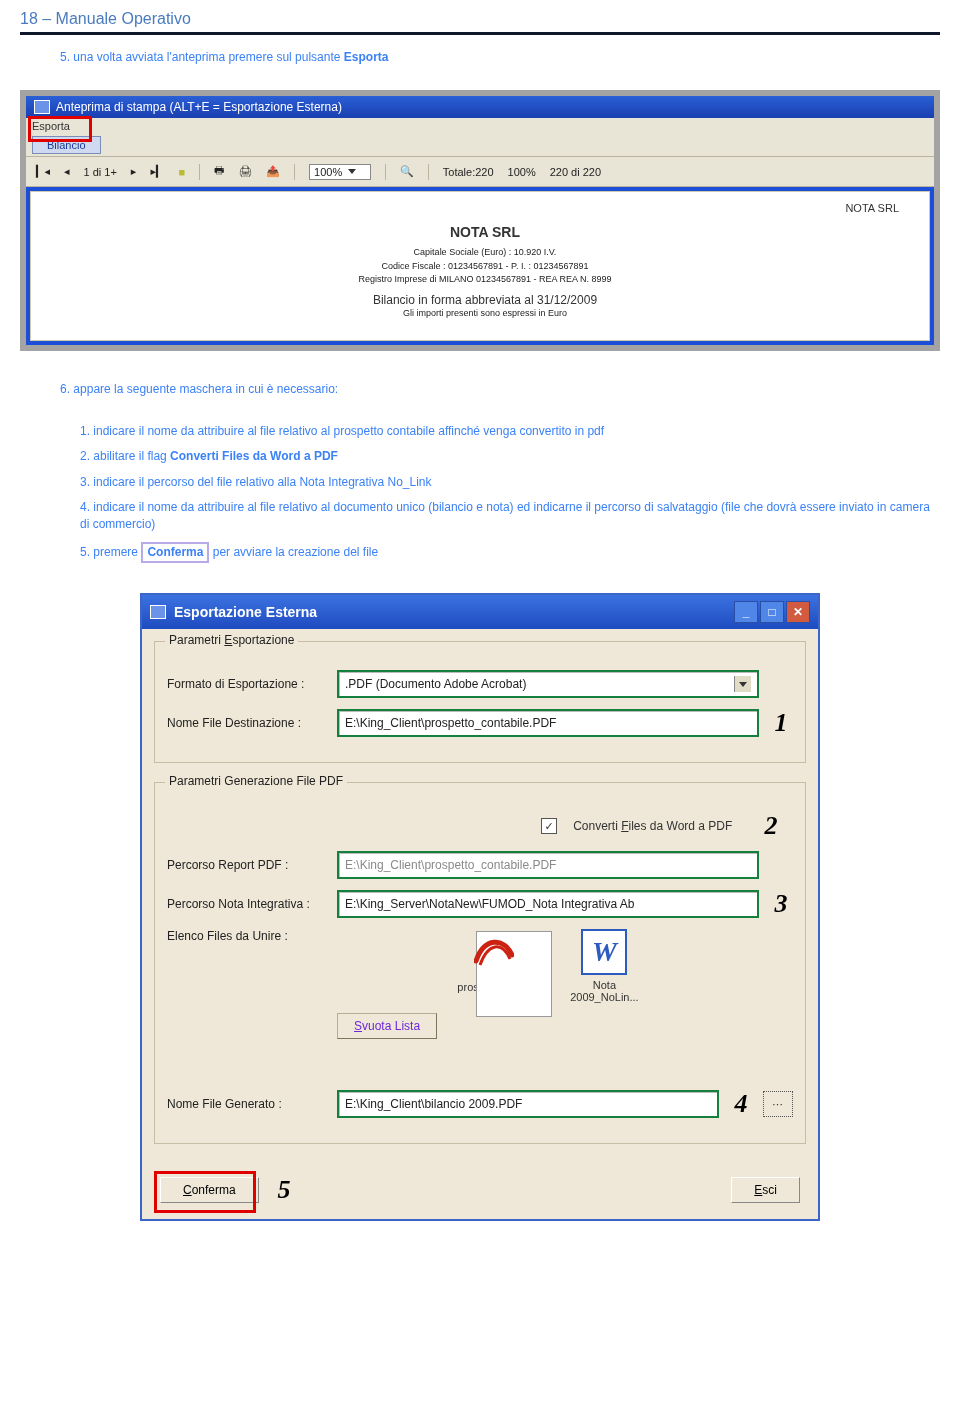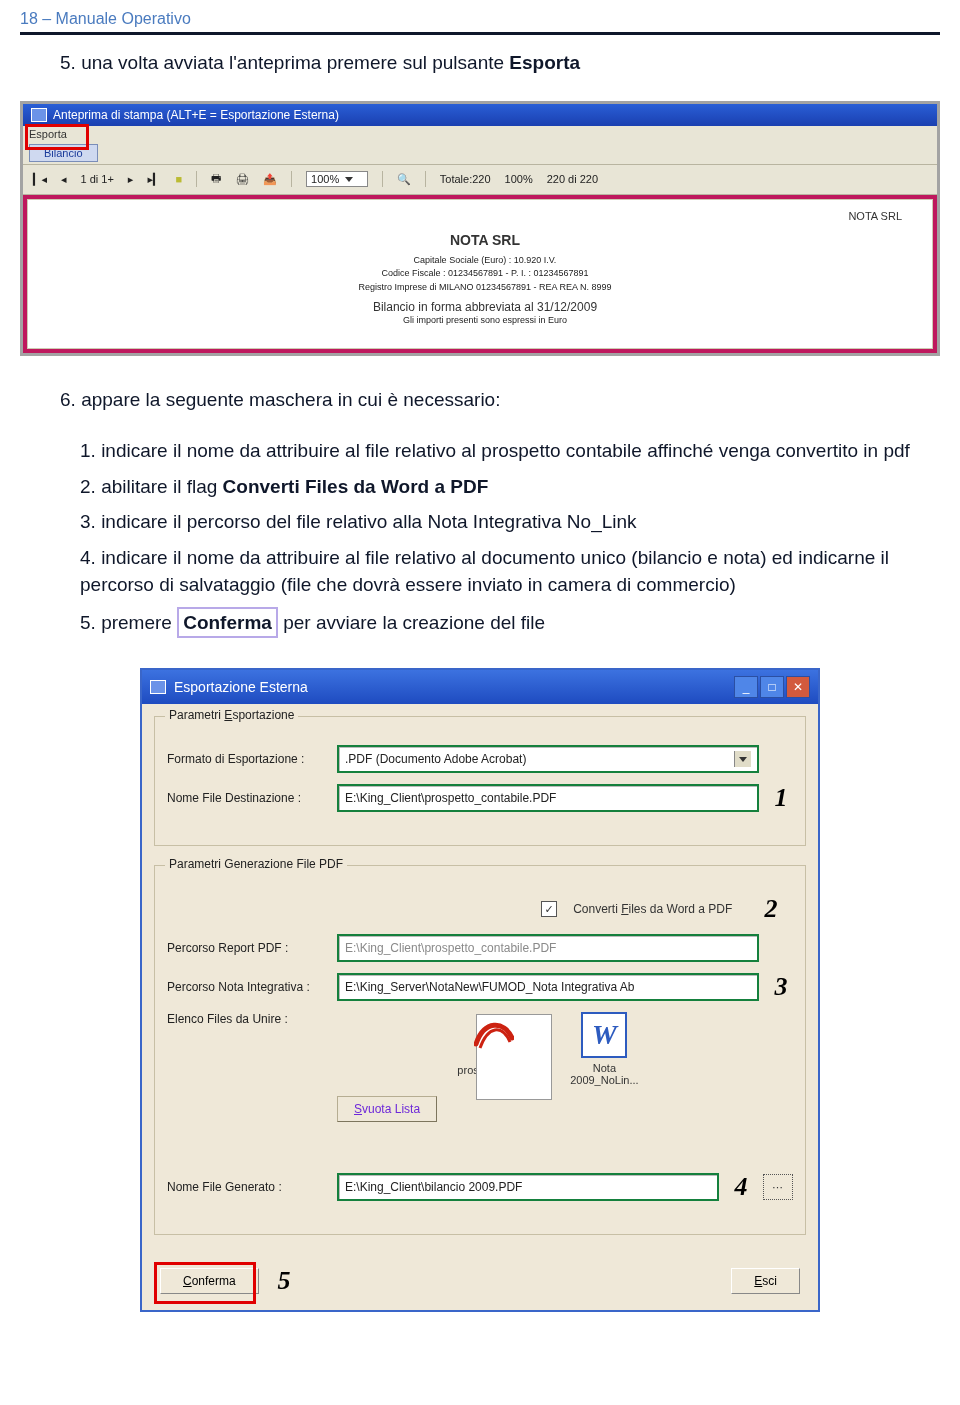--- a/index.html
+++ b/index.html
@@ -11,31 +11,31 @@
     width:960px;
   }
   .page{padding:0 20px 40px 20px;}
   .header-line{
     color:#4a7bbf;
     font-size:16px;
     padding:10px 0 4px 0;
     border-bottom:3px solid #0f172a;
     margin-bottom:14px;
   }
-  .body-text{font-size:19px;line-height:1.45;color:#0f172a;}
+  .body-text{font-size:12px;line-height:1.45;color:#3b82f6;}
   .ol{margin:0 0 24px 40px;padding:0;}
   .ol-item{margin-bottom:6px;}
   .sub-ol{margin:10px 0 30px 60px;padding:0;}
   .sub-ol .ol-item{margin-bottom:8px;}
   .bold{font-weight:bold;}
   .hl-box{display:inline-block;border:2px solid #b8a9e8;padding:0 4px;}
   
   .shot1{
-    border:3px solid #a3a3a3;
-    background:#be185d;
+    border:6px solid #a3a3a3;
+    background:#1d4ed8;
     font-family:Tahoma,Arial,sans-serif;
     font-size:11px;
     margin:0 0 30px 0;
   }
   .titlebar{
     background:linear-gradient(#2a5fd6,#1a3fb0);
     color:#fff;
     padding:4px 8px;
     font-size:12px;
     display:flex;align-items:center;gap:6px;
@@ -77,30 +77,30 @@
   .dlg{
     border:2px solid #3a66c9;
     background:#efe8d8;
     position:relative;
   }
   .dlg-titlebar{
     background:linear-gradient(#3c72e0,#1e4bc0);
     color:#fff;
     padding:6px 8px;
     font-size:14px;
-    font-weight:normal;
+    font-weight:bold;
     display:flex;align-items:center;justify-content:space-between;
   }
   .wbtns{display:flex;gap:2px;}
   .wbtn{width:22px;height:20px;background:#4f86e8;border:1px solid #2b4fa3;display:flex;align-items:center;justify-content:center;color:#fff;font-size:12px;}
   .wbtn.cl{background:#d25a3e;}
   .fieldset{
     border:1px solid #c7bfa5;
     margin:12px 12px 19px 12px;
-    padding:18px 12px 22px 12px;
+    padding:18px 12px 14px 12px;
     position:relative;
   }
   .legend{
     position:absolute;top:-9px;left:10px;
     background:#efe8d8;padding:0 4px;
     font-size:12px;color:#222;
   }
   .row{display:flex;align-items:center;margin:10px 0;gap:10px;font-size:12px;}
   .lbl{width:160px;color:#222;}
   .txt{

